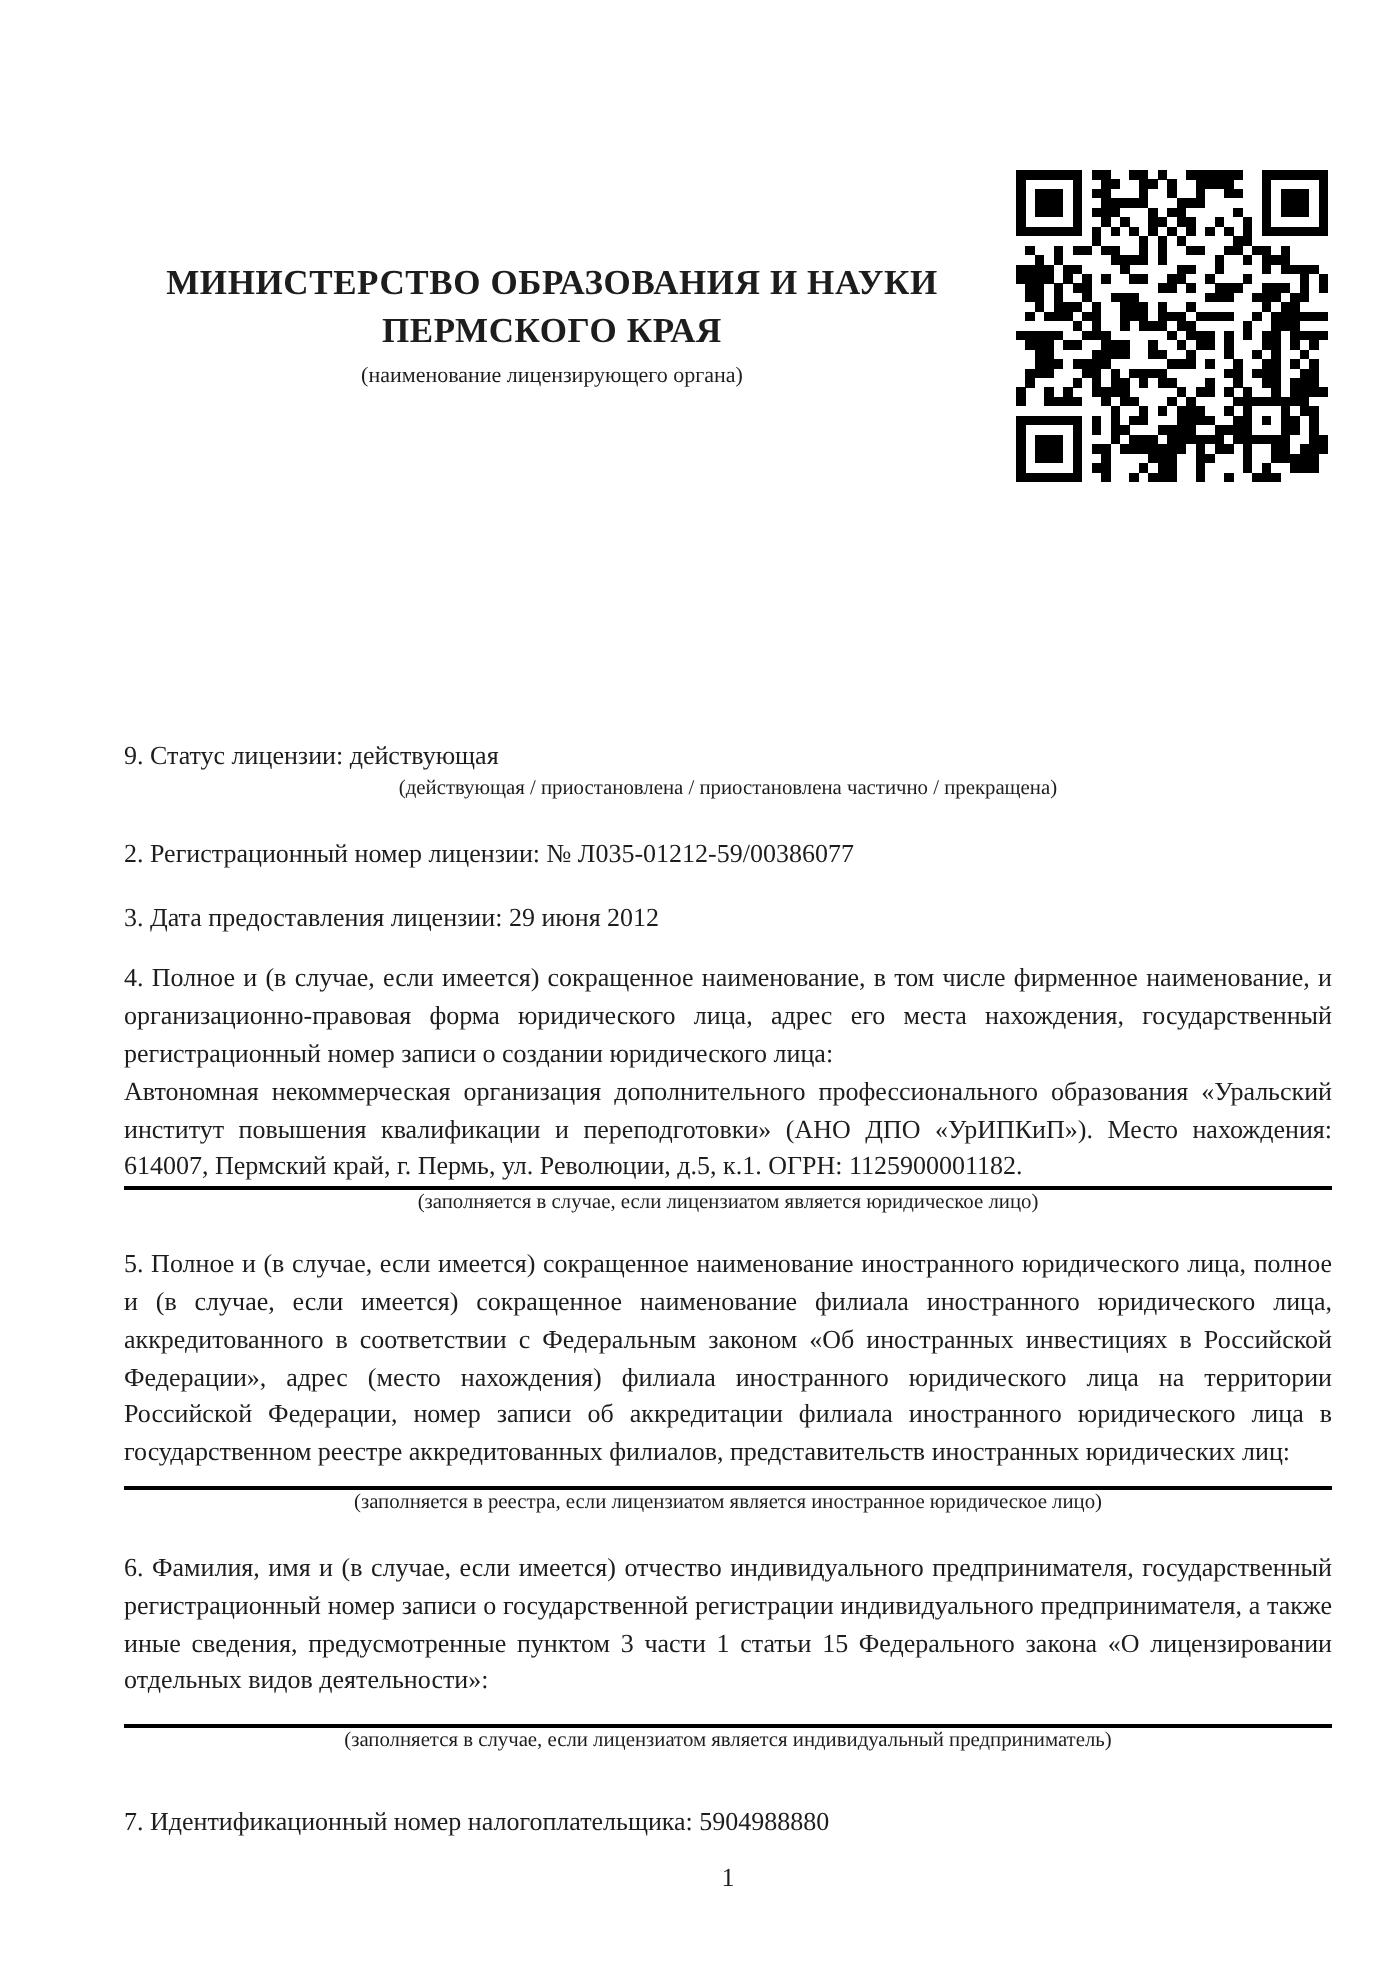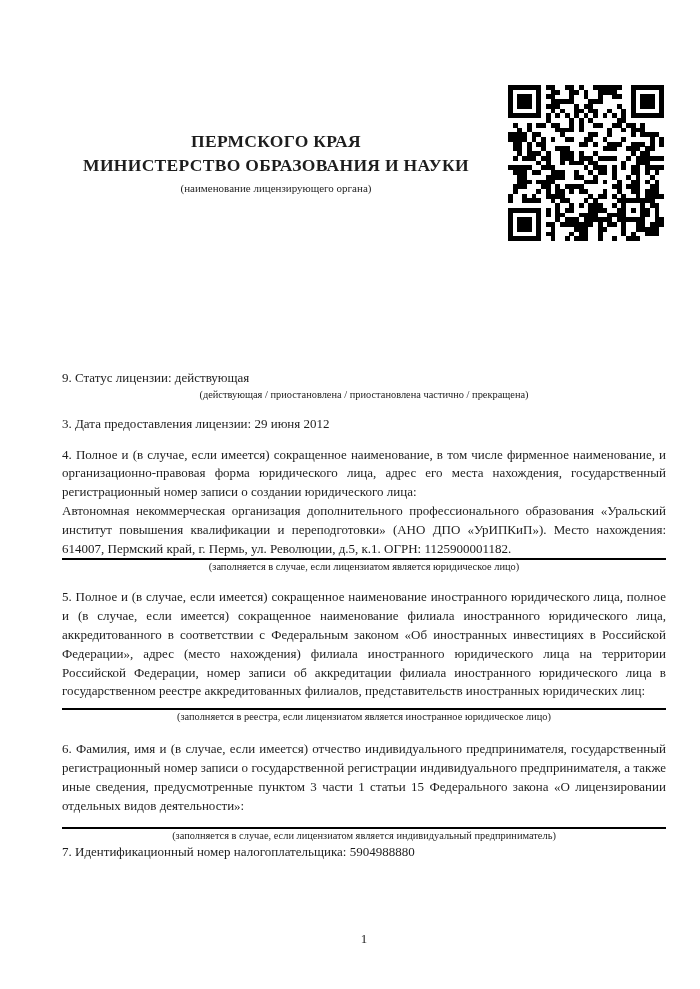--- a/index.html
+++ b/index.html
@@ -16,31 +16,31 @@
   .body{position:absolute;left:62px;top:369px;width:604px;font-size:13px;line-height:18.8px;}
   .item{margin:0;}
   .just{text-align:justify;}
   .small-caption{font-size:10.4px;line-height:14px;text-align:center;}
   .rule{border-top:2px solid #000;height:0;line-height:0;}
   .mt16{margin-top:16px;}
   .mt13{margin-top:13px;}
   .mt12{margin-top:12px;}
   .mt14{margin-top:14px;}
   .mt7{margin-top:7px;}
-  .mt24{}
+  .mt24{margin-top:24px;}
   .page-number{position:absolute;left:62px;top:930px;width:604px;text-align:center;font-size:13px;line-height:18.8px;}
 </style>
 </head>
 <body>
 
 <div class="page">
 
   <div class="header">
+    <div class="header-line">МИНИСТЕРСТВО ОБРАЗОВАНИЯ И НАУКИ</div>
     <div class="header-line">ПЕРМСКОГО КРАЯ</div>
-    <div class="header-line">МИНИСТЕРСТВО ОБРАЗОВАНИЯ И НАУКИ</div>
     <div class="header-caption">(наименование лицензирующего органа)</div>
   </div>
 
   <svg id="qr-svg" class="qr" viewBox="0 0 156 156" shape-rendering="crispEdges">
       <rect x="0.00" y="0.00" width="4.78" height="4.78" fill="#000000"></rect>
       <rect x="4.73" y="0.00" width="4.78" height="4.78" fill="#000000"></rect>
       <rect x="9.45" y="0.00" width="4.78" height="4.78" fill="#000000"></rect>
       <rect x="14.18" y="0.00" width="4.78" height="4.78" fill="#000000"></rect>
       <rect x="18.91" y="0.00" width="4.78" height="4.78" fill="#000000"></rect>
       <rect x="23.64" y="0.00" width="4.78" height="4.78" fill="#000000"></rect>
@@ -580,20 +580,21 @@
       <rect x="122.91" y="151.27" width="4.78" height="4.78" fill="#000000"></rect>
       <rect x="127.64" y="151.27" width="4.78" height="4.78" fill="#000000"></rect>
     </svg>
 
 
   <div class="body">
 
     <div class="item">9. Статус лицензии: действующая</div>
     <div class="small-caption">(действующая / приостановлена / приостановлена частично / прекращена)</div>
 
+    <div class="item mt16">2. Регистрационный номер лицензии: № Л035-01212-59/00386077</div>
 
     <div class="item mt13">3. Дата предоставления лицензии: 29 июня 2012</div>
 
     <div class="item just mt12">
       <div class="just">4. Полное и (в случае, если имеется) сокращенное наименование, в том числе фирменное наименование, и организационно-правовая форма юридического лица, адрес его места нахождения, государственный регистрационный номер записи о создании юридического лица:</div>
       <div class="just">Автономная некоммерческая организация дополнительного профессионального образования «Уральский институт повышения квалификации и переподготовки» (АНО ДПО «УрИПКиП»). Место нахождения: 614007, Пермский край, г. Пермь, ул. Революции, д.5, к.1. ОГРН: 1125900001182.</div>
     </div>
     <div class="rule"></div>
     <div class="small-caption">(заполняется в случае, если лицензиатом является юридическое лицо)</div>
 

